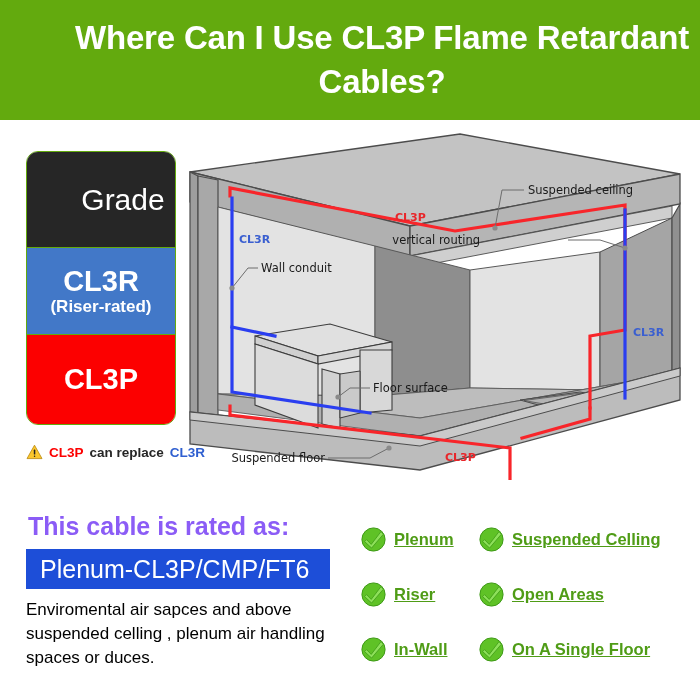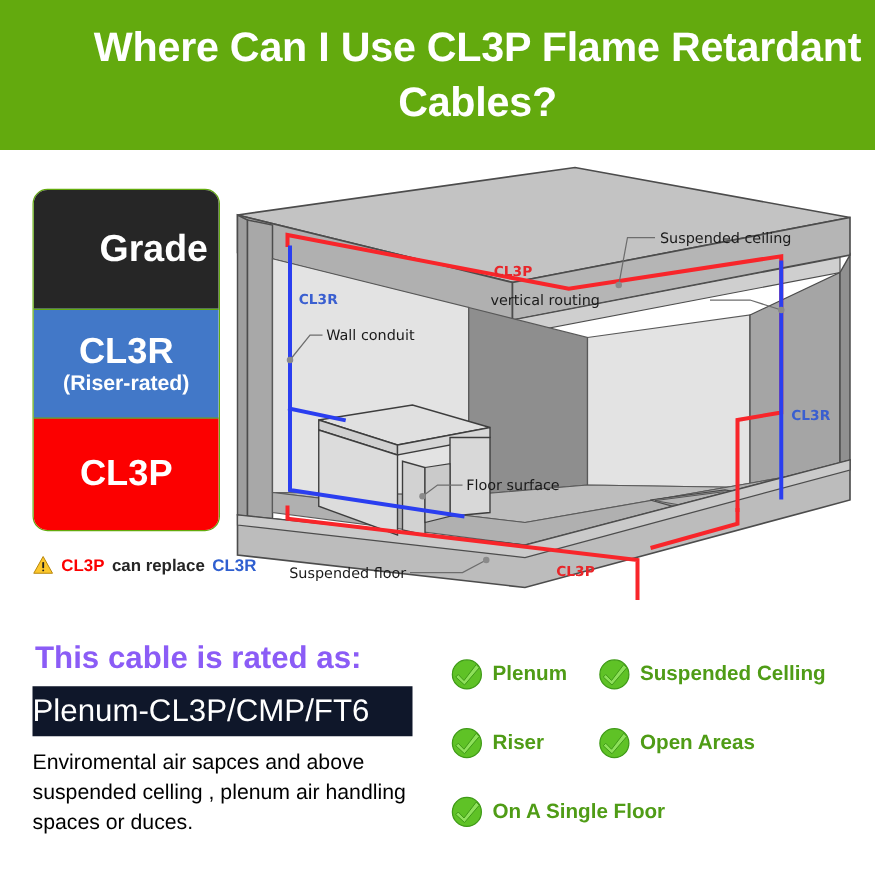--- a/index.html
+++ b/index.html
@@ -73,21 +73,21 @@
     font-size: 29px;
     font-weight: bold;
     line-height: 1.05;
   }
   .grade-sub {
     font-size: 17px;
     font-weight: bold;
     line-height: 1.15;
     margin-top: 1px;
   }
-  #grade-head-label { font-size: 30px; font-weight: bold; margin-left: 44px; }
+  #grade-head-label { font-size: 30px; font-weight: normal; margin-left: 44px; }
 
   
   #replace-note {
     position: absolute;
     left: 26px; top: 444px;
     display: flex;
     align-items: center;
     gap: 6px;
     font-size: 13.5px;
     font-weight: bold;
@@ -104,23 +104,24 @@
     left: 28px; top: 512px;
     font-size: 25px;
     color: #8b5cf6;
     white-space: nowrap;
     font-weight: bold;
   }
   #rating-pill {
     position: absolute;
     left: 26px; top: 549px;
     width: 304px; height: 40px;
-    background: #0f172a;
-    display: flex;
-    align-items: center;
+    background: #1d4ed8;
+    display: flex;
+    align-items: center;
+    padding-left: 14px;
     box-sizing: border-box;
   }
   #rating-pill-label {
     color: #ffffff;
     font-size: 25px;
     white-space: nowrap;
   }
   #rated-desc {
     position: absolute;
     left: 26px; top: 598px;
@@ -143,20 +144,21 @@
   .check-item {
     display: flex;
     align-items: center;
     gap: 7px;
   }
   .check-label {
     font-size: 16.5px;
     font-weight: bold;
     color: #4f9c16;
     white-space: nowrap;
+    text-decoration: underline;
   }
   .check-icon { display: block; flex: 0 0 auto; }
 
   
   #room-diagram {
     position: absolute;
     left: 170px; top: 128px;
     width: 530px; height: 352px;
   }
   .d-label {
@@ -335,15 +337,23 @@
       <path d="M6.6 13.6 L11.2 18.4 L21.0 5.6 L23.4 8.2 L11.6 22.0 L4.6 15.6 Z" fill="#8ee05a" stroke="#3f9a17" stroke-width="0.8" stroke-linejoin="round"></path>
     </svg>
     <span class="check-label">Open Areas</span>
   </div>
   <div class="check-item">
     <svg class="check-icon" width="27" height="27" viewBox="0 0 27 27">
       <circle cx="13.5" cy="13.5" r="11.6" fill="#5fc226"></circle>
       <circle cx="13.5" cy="13.5" r="11.6" fill="none" stroke="#3f9a17" stroke-width="1"></circle>
       <path d="M6.6 13.6 L11.2 18.4 L21.0 5.6 L23.4 8.2 L11.6 22.0 L4.6 15.6 Z" fill="#8ee05a" stroke="#3f9a17" stroke-width="0.8" stroke-linejoin="round"></path>
     </svg>
+    <span class="check-label">In-Wall</span>
+  </div>
+  <div class="check-item">
+    <svg class="check-icon" width="27" height="27" viewBox="0 0 27 27">
+      <circle cx="13.5" cy="13.5" r="11.6" fill="#5fc226"></circle>
+      <circle cx="13.5" cy="13.5" r="11.6" fill="none" stroke="#3f9a17" stroke-width="1"></circle>
+      <path d="M6.6 13.6 L11.2 18.4 L21.0 5.6 L23.4 8.2 L11.6 22.0 L4.6 15.6 Z" fill="#8ee05a" stroke="#3f9a17" stroke-width="0.8" stroke-linejoin="round"></path>
+    </svg>
     <span class="check-label">On A Single Floor</span>
   </div>
 </div>
 
 </body></html>

